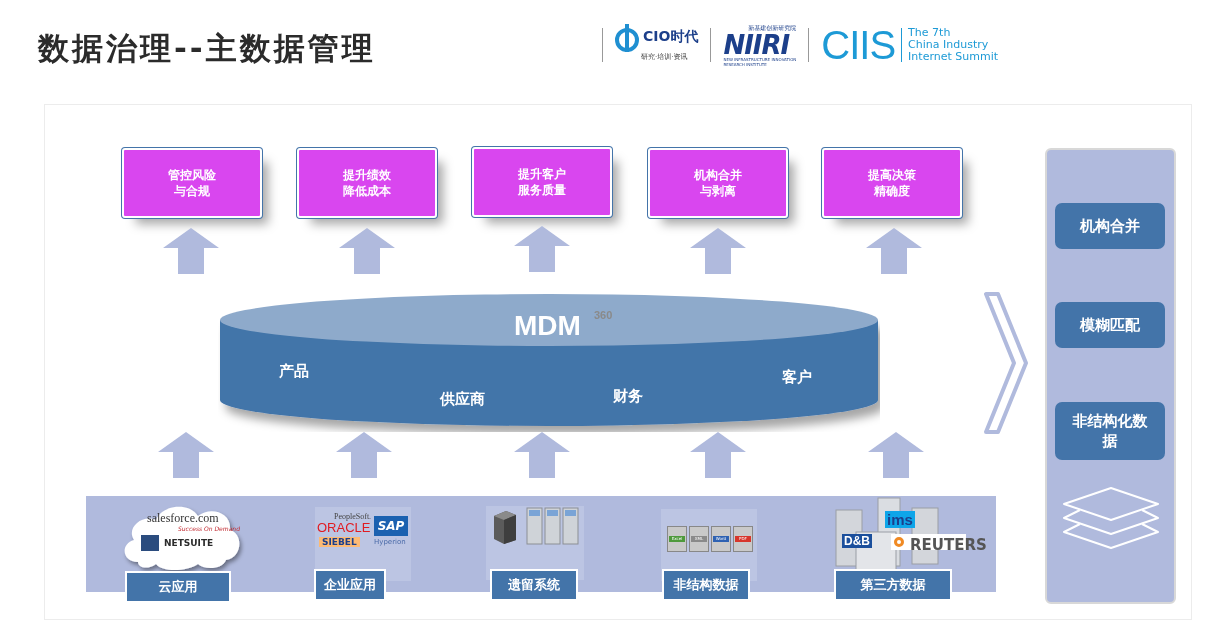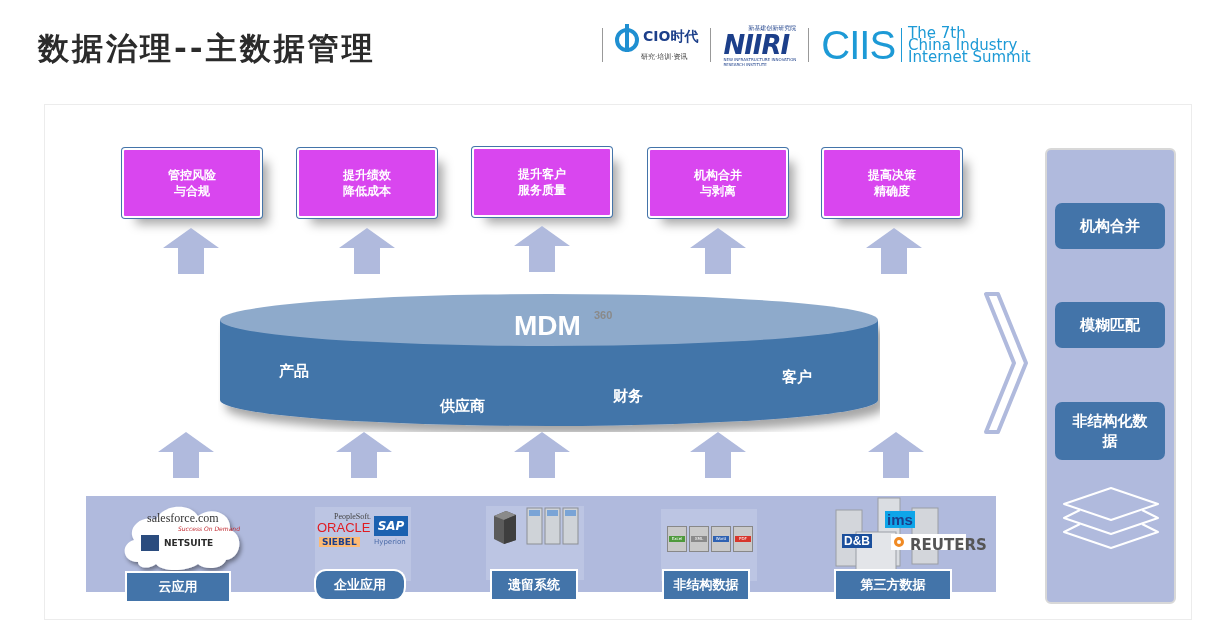--- a/index.html
+++ b/index.html
@@ -24,21 +24,21 @@
   .cio-mark::after { content:""; position:absolute; left:6px; top:-8px; width:4px; height:28px; background:#1f8fd1; }
   .cio-name { font-size:14px; font-weight:bold; color:#1c3f8a; margin-left:4px; }
   .cio-sub { font-size:7px; color:#333; margin-left:26px; }
   .niiri { display:flex; flex-direction:column; }
   .niiri-cn { font-size:6px; color:#1c3f8a; text-align:right; }
   .niiri-logo { font-size:26px; font-weight:bold; font-style:italic; color:#1c3f8a; line-height:24px; letter-spacing:-1px; }
   .niiri-en { font-size:4px; color:#1c3f8a; line-height:5px; }
   .ciis { display:flex; align-items:center; }
   .ciis-logo { font-family:"Liberation Sans", sans-serif; font-size:40px; color:#1d9ad6; letter-spacing:-1px; line-height:40px; }
   .ciis-line { width:1px; height:34px; background:#1d9ad6; margin:0 6px; }
-  .ciis-text { font-size:15px; color:#1d9ad6; line-height:12px; }
+  .ciis-text { font-size:11px; color:#1d9ad6; line-height:12px; }
 
   
   .canvas { left:44px; top:104px; width:1148px; height:516px; border:1px solid #ececec; box-sizing:border-box; }
 
   .goal { width:136px; height:66px; background:#d946ef; border:2px solid #fff; border-radius:3px;
           box-shadow:0 0 0 1px #4374a9, 10px 10px 10px -4px rgba(0,0,0,0.35);
           color:#fff; font-size:12px; font-weight:bold; text-align:center; display:flex; align-items:center; justify-content:center; line-height:16px; white-space:pre-line; }
 
   .up-arrow { width:56px; height:46px; }
 
@@ -129,21 +129,21 @@
       <filter id="sh" x="-5%" y="-5%" width="115%" height="130%">
         <feDropShadow dx="6" dy="8" stdDeviation="5" flood-color="#000" flood-opacity="0.35"></feDropShadow>
       </filter>
     </defs>
     <path d="M2,28 L2,108 A329,26 0 0 0 660,108 L660,28 Z" fill="#4374a9" filter="url(#sh)"></path>
     <ellipse cx="331" cy="28" rx="329" ry="26" fill="#8eaacb"></ellipse>
   </svg>
   <span class="abs mdm" style="left:296px;top:18px;">MDM</span>
   <span class="abs mdm-sup" style="left:376px;top:17px;">360</span>
   <span class="abs cyl-label" style="left:61px;top:70px;">产品</span>
-  <span class="abs cyl-label" style="left:222px;top:105px;">供应商</span>
+  <span class="abs cyl-label" style="left:222px;top:98px;">供应商</span>
   <span class="abs cyl-label" style="left:395px;top:95px;">财务</span>
   <span class="abs cyl-label" style="left:564px;top:76px;">客户</span>
 </div>
 
 <svg class="abs up-arrow" style="left:158px;top:432px;" viewBox="0 0 56 46">
     <polygon points="28,0 56,20 41,20 41,46 15,46 15,20 0,20" fill="#b0badd"></polygon>
   </svg>
 <svg class="abs up-arrow" style="left:336px;top:432px;" viewBox="0 0 56 46">
     <polygon points="28,0 56,20 41,20 41,46 15,46 15,20 0,20" fill="#b0badd"></polygon>
   </svg>
@@ -172,21 +172,21 @@
 <span class="abs" style="left:141px;top:535px;width:18px;height:16px;background:#2b4c7e;"></span>
 <span class="abs" style="left:164px;top:538px;font-size:9px;font-weight:bold;color:#2b2b2b;">NETSUITE</span>
 <div class="abs src-label" style="left:125px;top:571px;width:106px;">云应用</div>
 
 <div class="abs src-img" style="left:315px;top:507px;width:96px;height:74px;"></div>
 <span class="abs" style="left:334px;top:512px;font-family:'Liberation Serif',serif;font-size:8px;color:#444;">PeopleSoft.</span>
 <span class="abs" style="left:317px;top:520px;font-size:13px;color:#e01b22;font-family:'Liberation Sans',sans-serif;">ORACLE</span>
 <span class="abs" style="left:374px;top:516px;width:34px;height:20px;background:#1b61b0;color:#fff;font-size:12px;font-weight:bold;font-style:italic;display:flex;align-items:center;justify-content:center;">SAP</span>
 <span class="abs" style="left:319px;top:537px;background:#fdba74;padding:0 3px;font-size:9px;font-weight:bold;color:#1b3f8c;">SIEBEL</span>
 <span class="abs" style="left:374px;top:538px;font-size:7px;color:#4a6aa8;">Hyperion</span>
-<div class="abs src-label" style="left:314px;top:569px;width:92px;border-radius:12px;">企业应用</div>
+<div class="abs src-label" style="left:314px;top:569px;width:72px;">企业应用</div>
 
 <div class="abs src-img" style="left:486px;top:506px;width:98px;height:74px;"></div>
 <svg class="abs" style="left:492px;top:510px;" width="26" height="34" viewBox="0 0 26 34">
   <polygon points="2,6 14,1 24,5 24,30 12,34 2,29" fill="#5b5b5b"></polygon>
   <polygon points="2,6 14,1 24,5 12,10" fill="#8a8a8a"></polygon>
   <polygon points="12,10 24,5 24,30 12,34" fill="#3e3e3e"></polygon>
 </svg>
 <svg class="abs" style="left:526px;top:506px;" width="54" height="40" viewBox="0 0 54 40">
   <rect x="1" y="2" width="15" height="36" fill="#cfd3d8" stroke="#8b8f95"></rect>
   <rect x="19" y="2" width="15" height="36" fill="#cfd3d8" stroke="#8b8f95"></rect>

